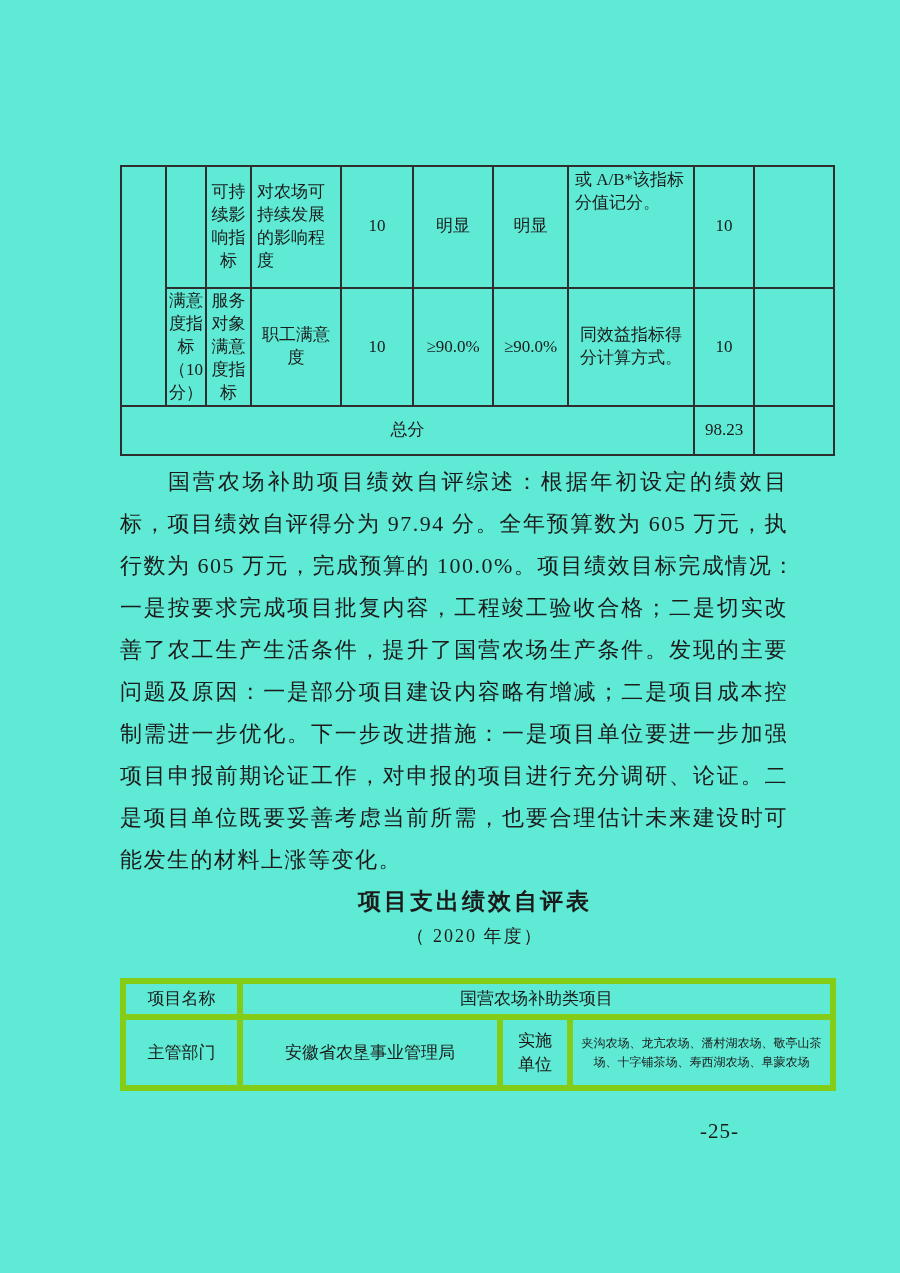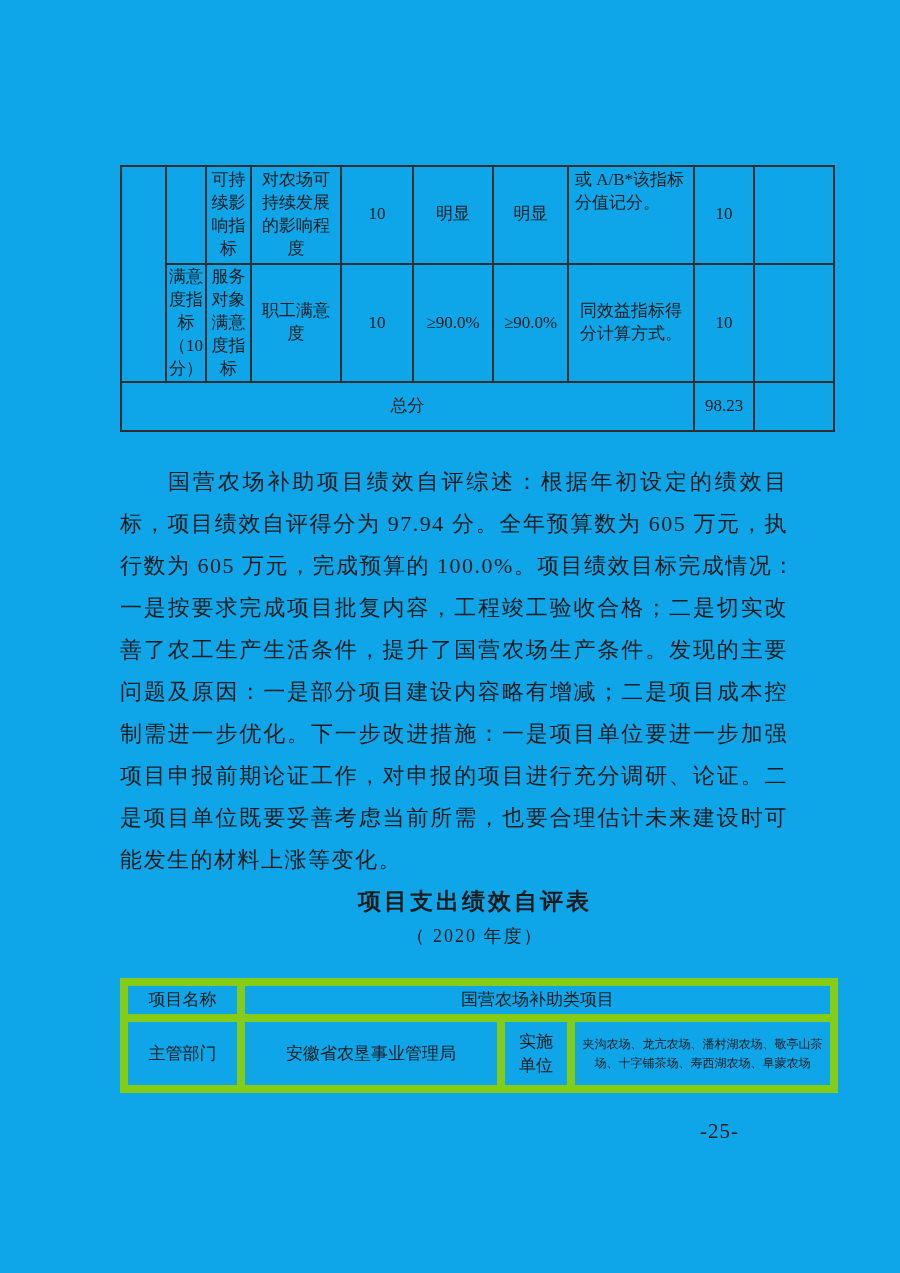--- a/index.html
+++ b/index.html
@@ -4,21 +4,21 @@
 <style>
   html, body {
     margin: 0;
     padding: 0;
     background: #e8e8e8;
   }
   .page {
     position: relative;
     width: 900px;
     height: 1273px;
-    background: #0ea5e9;
+    background: #5eead4;
     font-family: "Liberation Serif", "DejaVu Serif", serif;
     color: #1b1b1b;
     overflow: hidden;
   }
 
   
   table.score-table {
     position: absolute;
     left: 120px;
     top: 165px;
@@ -39,22 +39,22 @@
   table.score-table tr.row-1 { height: 84px; }
   table.score-table tr.row-2 { height: 108px; }
   table.score-table tr.row-total { height: 49px; }
   table.score-table td.rule-top {
     text-align: left;
     vertical-align: top;
     padding: 2px 6px;
   }
   table.score-table td.rule-mid { padding: 2px 6px; }
   table.score-table td.indicator-cell {
-    text-align: center;
-    padding: 2px 5px;
+    text-align: left;
+    padding: 14px 5px;
   }
 
   
   .summary {
     position: absolute;
     left: 120px;
     top: 461px;
     width: 668px;
     font-size: 22px;
     letter-spacing: 1.5px;
@@ -98,21 +98,21 @@
   
   table.eval-table {
     position: absolute;
     left: 120px;
     top: 978px;
     width: 710px;
     border-collapse: collapse;
     table-layout: fixed;
   }
   table.eval-table td {
-    border: 8px solid #84cc16;
+    border: 6px solid #84cc16;
     font-size: 17px;
     line-height: 1.4;
     text-align: center;
     vertical-align: middle;
     padding: 2px 7px;
     overflow: hidden;
   }
   table.eval-table tr.row-name { height: 36px; }
   table.eval-table tr.row-dept { height: 71px; }
   table.eval-table td.impl-units {

